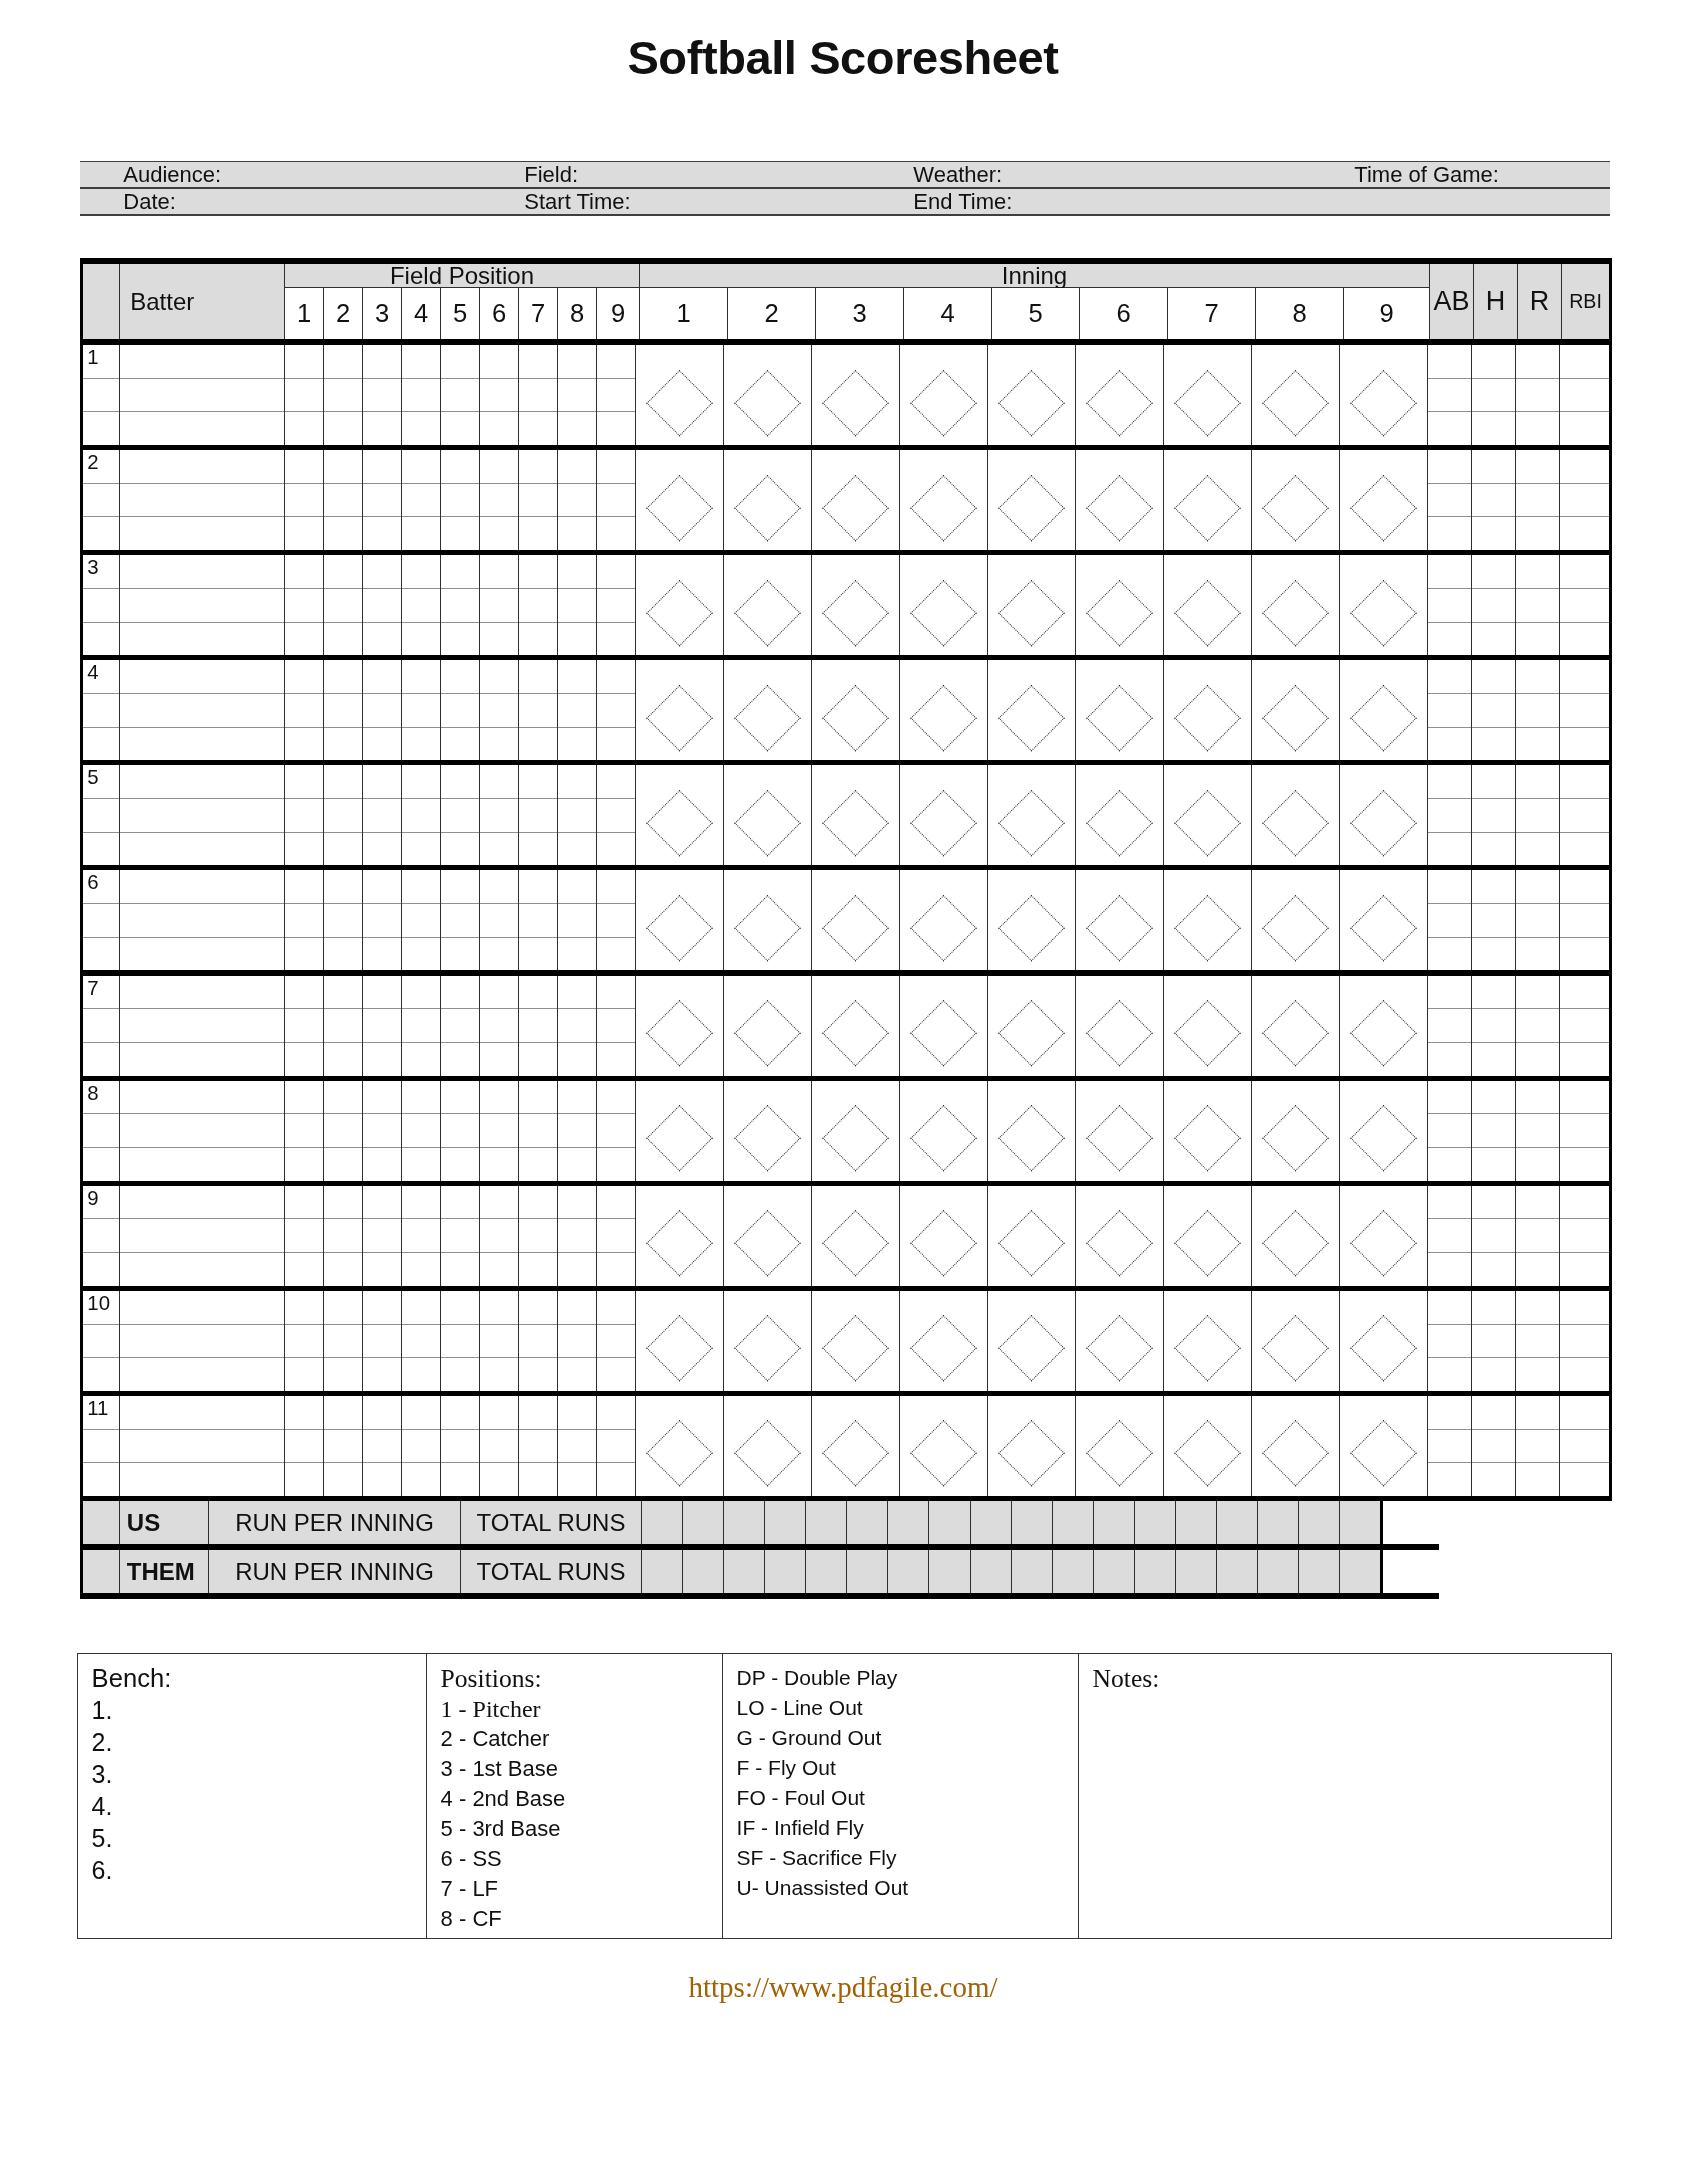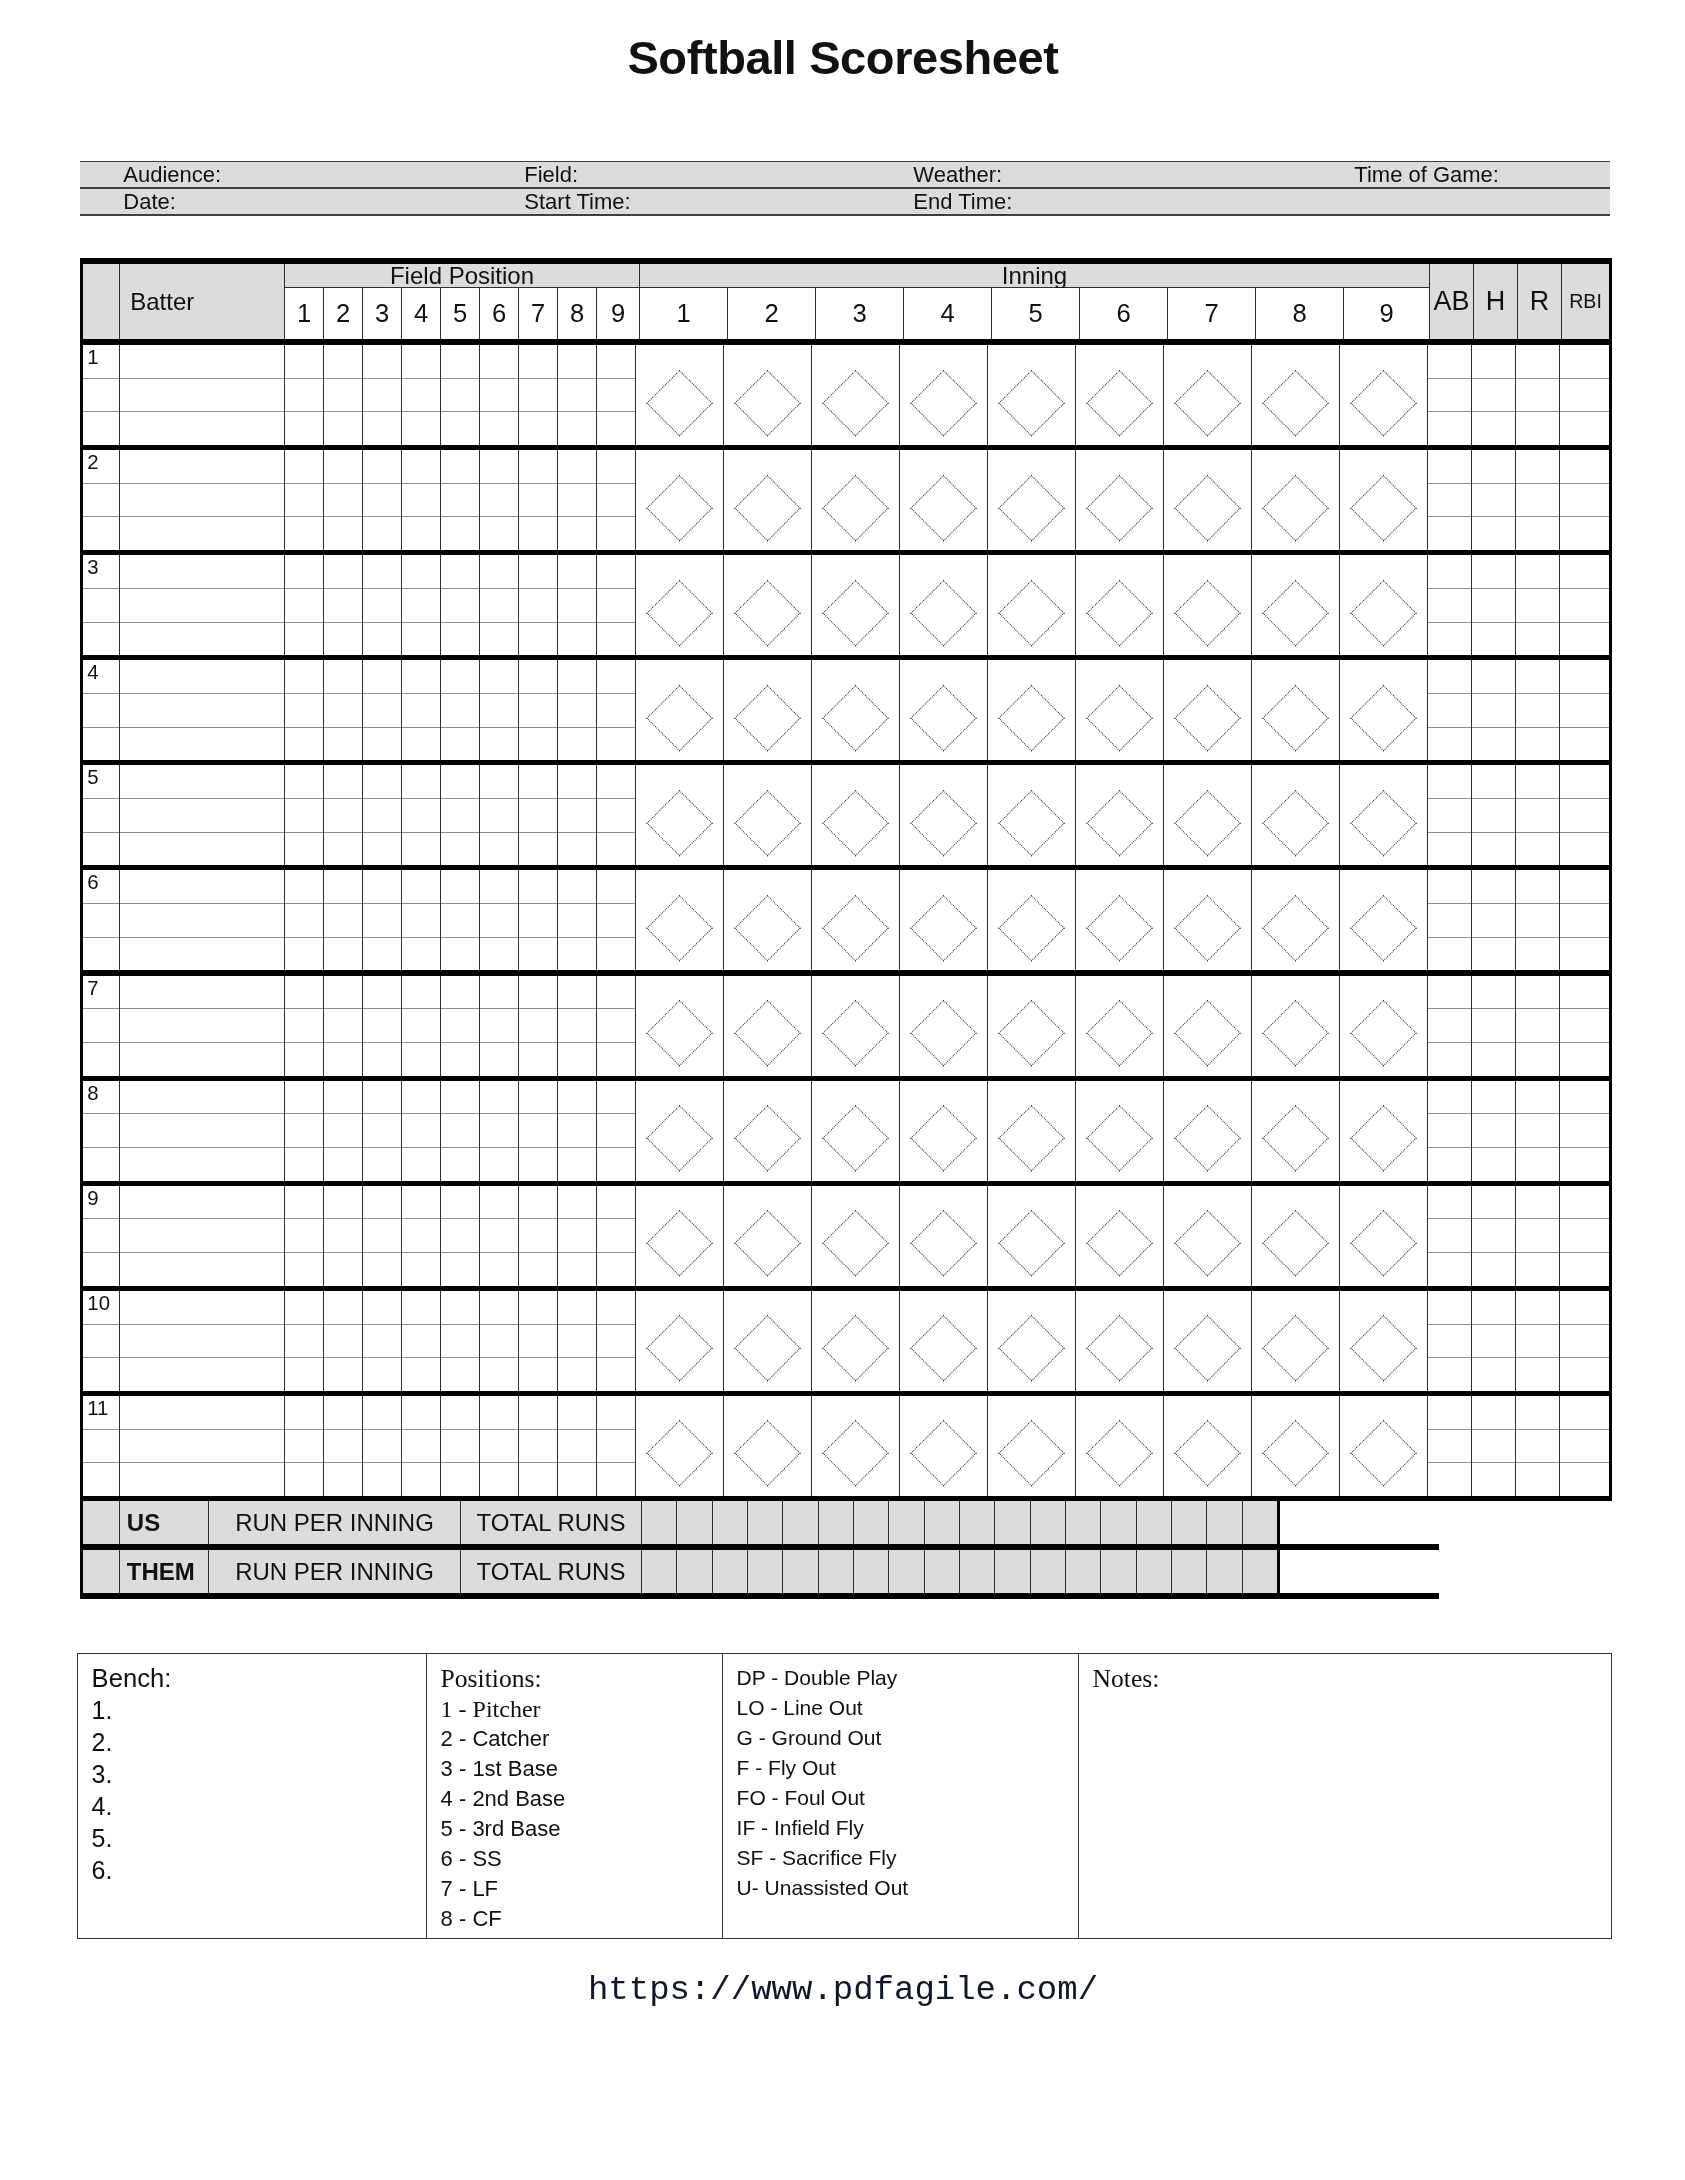--- a/index.html
+++ b/index.html
@@ -33,21 +33,21 @@
   }
   
   .sheet{margin:42px 0 0 80px;font-size:0}
   .hsep{background:var(--thick-line)}
   .trow{
     display:flex;box-sizing:border-box;width:1532px;
     border-left:3.4px solid var(--thick-line);
     border-right:3.4px solid var(--thick-line);
     background:#fff;font-size:23px;
   }
-  .trow.totals{width:1200px;background:var(--header-fill);height:43px}
+  .trow.totals{width:1303px;background:var(--header-fill);height:43px}
   .hdr{height:75px}
   .block{height:100px}
   .cell{
     box-sizing:border-box;height:100%;flex:0 0 auto;
     border-right:1.7px solid var(--grid-line);position:relative;
   }
   .cell:last-child{border-right:none;flex:1 1 auto}
   .gray{background:var(--header-fill)}
   .w-num{flex:0 0 37px}
   .w-batter{flex:0 0 165px}
@@ -93,22 +93,22 @@
   .lcol:last-child{border-right:none}
   .lhead-sans{font-size:25.6px;line-height:31px}
   .lhead-serif{font-family:"Liberation Serif",serif;font-size:25.6px;line-height:31px}
   .bench-item{font-size:25px;line-height:32px}
   .pos-item{font-size:22px;line-height:30px}
   .pos-item.serif{font-family:"Liberation Serif",serif;font-size:24px}
   .abbr-item{font-size:21px;line-height:30px}
   
   .footer{margin-top:32px;text-align:center}
   .footer a{
-    font-family:Liberation Mono, monospace;font-size:34px;
-    color:#0f172a;text-decoration:none;cursor:pointer;
+    font-family:Liberation Serif, serif;font-size:29px;
+    color:#a16207;text-decoration:none;cursor:pointer;
   }
 </style>
 </head>
 <body>
 
 <h1 class="title">Softball Scoresheet</h1>
 
 <div class="info" id="info-rows">
     <div class="info-row">
       <div style="padding-left: 15.3px; white-space: nowrap;">Audience:</div>

